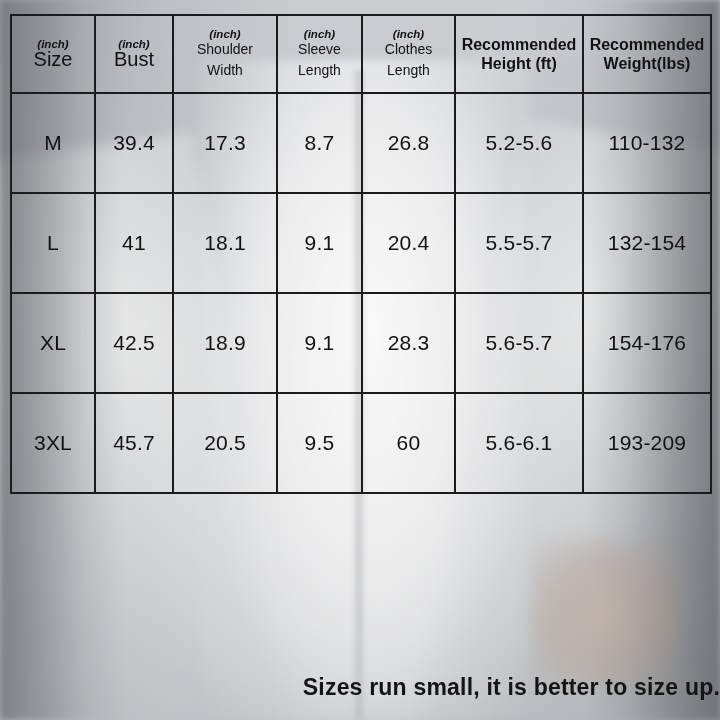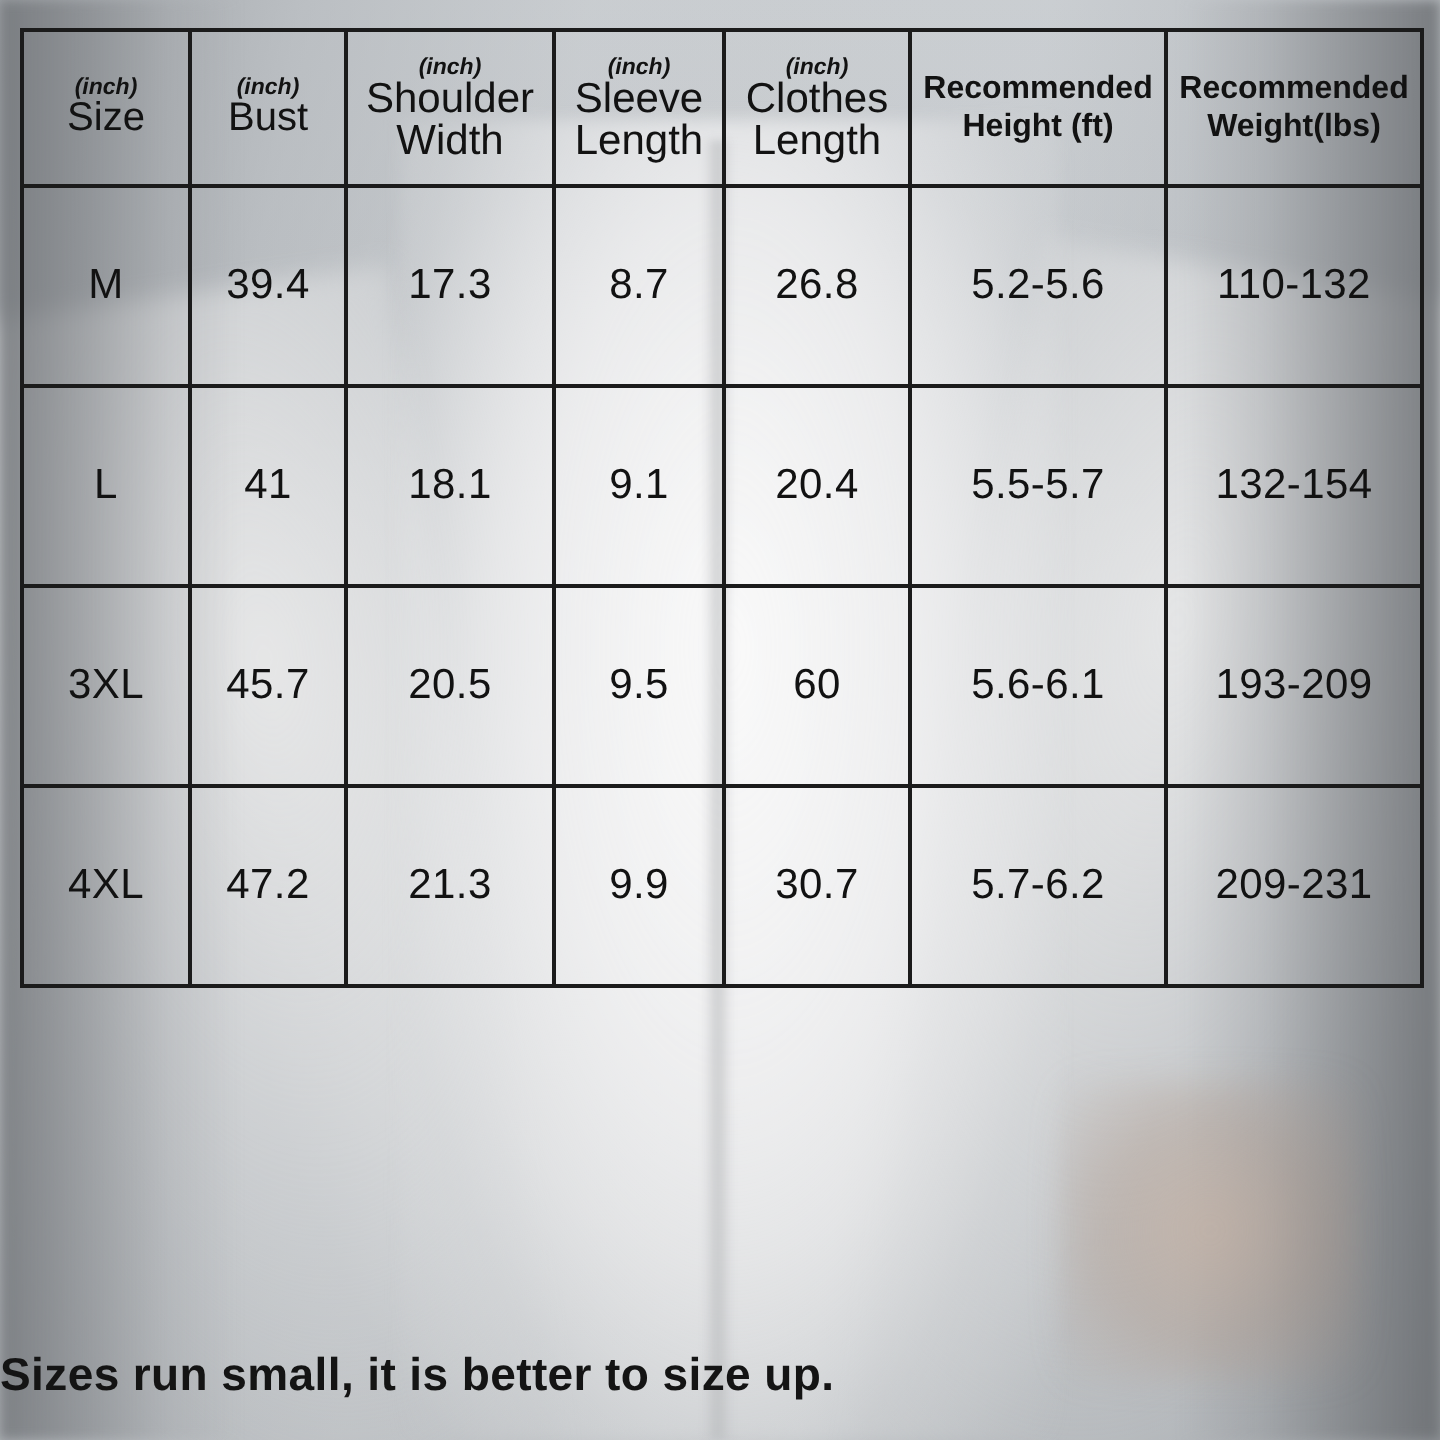--- a/index.html
+++ b/index.html
@@ -134,42 +134,42 @@
     margin-bottom: -1px;
     font-style: italic;
   }
   .hdr-label {
     display: block;
     font-size: 20px;
     font-weight: normal;
     line-height: 21px;
   }
   .hdr-label.two-line {
-    font-size: 21px;
+    font-size: 14px;
     line-height: 21px;
   }
   .hdr-label.small {
     font-size: 16px;
     line-height: 19px;
     font-weight: bold;
   }
   col.c-size   { width: 84px; }
   col.c-bust   { width: 78px; }
   col.c-shoulder { width: 104px; }
   col.c-sleeve { width: 85px; }
   col.c-clothes { width: 93px; }
   col.c-height { width: 128px; }
   col.c-weight { width: 128px; }
 
   .footnote {
     position: absolute;
     left: 0;
     right: 0;
     top: 674px;
-    text-align: left;
+    text-align: right;
     font-size: 23px;
     font-weight: bold;
     color: #141414;
     letter-spacing: 0.2px;
   }
 </style>
 </head>
 <body>
 
 <div id="page">
@@ -242,36 +242,36 @@
         <tr>
           <td>L</td>
           <td>41</td>
           <td>18.1</td>
           <td>9.1</td>
           <td>20.4</td>
           <td>5.5-5.7</td>
           <td>132-154</td>
         </tr>
         <tr>
+          <td>XL</td>
+          <td>42.5</td>
+          <td>18.9</td>
+          <td>9.1</td>
+          <td>28.3</td>
+          <td>5.6-5.7</td>
+          <td>154-176</td>
+        </tr>
+        <tr>
           <td>3XL</td>
           <td>45.7</td>
           <td>20.5</td>
           <td>9.5</td>
           <td>60</td>
           <td>5.6-6.1</td>
           <td>193-209</td>
         </tr>
-        <tr>
-          <td>4XL</td>
-          <td>47.2</td>
-          <td>21.3</td>
-          <td>9.9</td>
-          <td>30.7</td>
-          <td>5.7-6.2</td>
-          <td>209-231</td>
-        </tr>
       </tbody>
     </table>
   </div>
 
   <div class="footnote">Sizes run small, it is better to size up.</div>
 
 </div>
 
 </body></html>

